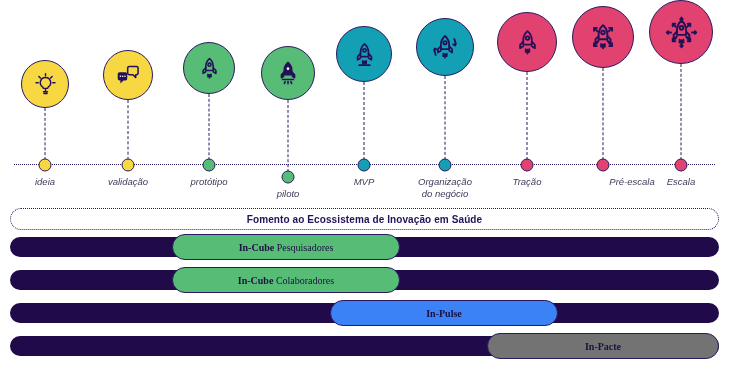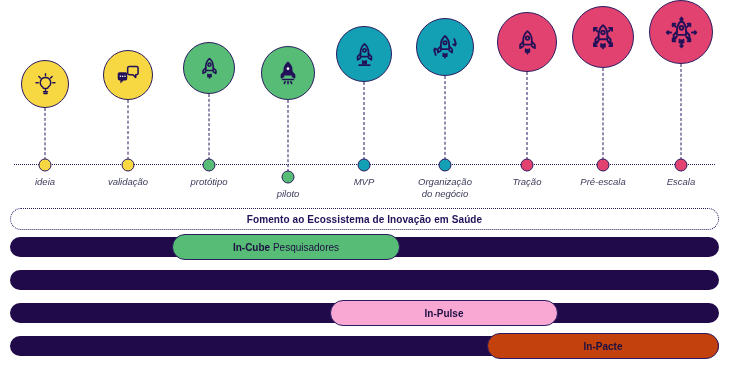--- a/index.html
+++ b/index.html
@@ -119,20 +119,21 @@
   .track-pill {
     position: absolute;
     box-sizing: border-box;
     height: 26px;
     top: -3px;
     border-radius: 13px;
     border: 1.2px solid #2b1a60;
     display: flex;
     align-items: center;
     justify-content: center;
+    font-family: Liberation Serif, serif;
   }
   .pill-text {
     font-size: 10px;
     color: #1b1040;
     white-space: nowrap;
   }
   .pill-text b {
     font-weight: bold;
   }
   .pill-text .pill-sub {
@@ -255,21 +256,21 @@
           <path d="M15.3 11.3l2.4 2.5 0 2.6-2.4-1.5" fill="none" stroke="#221158" stroke-width="1.4" stroke-linecap="round" stroke-linejoin="round"></path>
           <path d="M10.6 17.2l0 2.1M12 17.6l0 2.9M13.4 17.2l0 2.1" fill="none" stroke="#221158" stroke-width="1.4" stroke-linecap="round" stroke-linejoin="round"></path>
           <path d="M5.2 5.2l2.6 2.6M5.2 5.2l0 2.2M5.2 5.2l2.2 0" fill="none" stroke="#221158" stroke-width="1.4" stroke-linecap="round" stroke-linejoin="round"></path>
           <path d="M18.8 5.2l-2.6 2.6M18.8 5.2l0 2.2M18.8 5.2l-2.2 0" fill="none" stroke="#221158" stroke-width="1.4" stroke-linecap="round" stroke-linejoin="round"></path>
           <path d="M5.2 18.8l2.6-2.6M5.2 18.8l0-2.2M5.2 18.8l2.2 0" fill="none" stroke="#221158" stroke-width="1.4" stroke-linecap="round" stroke-linejoin="round"></path>
           <path d="M18.8 18.8l-2.6-2.6M18.8 18.8l0-2.2M18.8 18.8l-2.2 0" fill="none" stroke="#221158" stroke-width="1.4" stroke-linecap="round" stroke-linejoin="round"></path>
         </svg>
       </div>
       <div class="stage-stem" style="left: 603px; top: 68px; height: 97px;"></div>
       <div class="stage-dot" style="left: 603px; background: rgb(226, 66, 111);"></div>
-      <div class="stage-label" style="left: 603px; white-space: pre;">Pré-escala</div>
+      <div class="stage-label" style="left: 632px; white-space: pre;">Pré-escala</div>
     </div>
     <div class="stage-group" style="left: 0px; width: 727px;">
       <div class="stage-bubble" style="left: 681px; top: 0px; width: 64px; height: 64px; background: rgb(226, 66, 111);">
         <svg width="33" height="33" viewBox="0 0 24 24">
           <path d="M12 3.2c2.2 1.9 3.3 4.4 3.3 7.1l0 3.4-6.6 0 0-3.4C8.7 7.6 9.8 5.1 12 3.2z" fill="none" stroke="#221158" stroke-width="1.4" stroke-linecap="round" stroke-linejoin="round"></path>
           <circle cx="12" cy="8.6" r="1.35" fill="none" stroke="#221158" stroke-width="1.4" stroke-linecap="round" stroke-linejoin="round"></circle>
           <path d="M8.7 11.3 6.3 13.8l0 2.6 2.4-1.5" fill="none" stroke="#221158" stroke-width="1.4" stroke-linecap="round" stroke-linejoin="round"></path>
           <path d="M15.3 11.3l2.4 2.5 0 2.6-2.4-1.5" fill="none" stroke="#221158" stroke-width="1.4" stroke-linecap="round" stroke-linejoin="round"></path>
           <path d="M10.6 17.2l0 2.1M12 17.6l0 2.9M13.4 17.2l0 2.1" fill="none" stroke="#221158" stroke-width="1.4" stroke-linecap="round" stroke-linejoin="round"></path>
           <path d="M12 4.4l0-3.1M12 1.3l-.9 1M12 1.3l.9 1" fill="none" stroke="#221158" stroke-width="1.4" stroke-linecap="round" stroke-linejoin="round"></path>
@@ -294,26 +295,29 @@
 
 <div id="tracks-layer">
     <div class="track" style="top: 237px;">
       <div class="track-rail" style="background: rgb(32, 10, 74);"></div>
       <div class="track-pill" style="left: 162px; width: 228px; background: rgb(87, 189, 118);">
         <span class="pill-text"><b>In-Cube</b><span class="pill-sub"> Pesquisadores</span></span>
       </div>
     </div>
     <div class="track" style="top: 270px;">
       <div class="track-rail" style="background: rgb(32, 10, 74);"></div>
+      <div class="track-pill" style="left: 162px; width: 228px; background: rgb(87, 189, 118);">
+        <span class="pill-text"><b>In-Cube</b><span class="pill-sub"> Colaboradores</span></span>
+      </div>
     </div>
     <div class="track" style="top: 303px;">
       <div class="track-rail" style="background: rgb(32, 10, 74);"></div>
-      <div class="track-pill" style="left: 320px; width: 228px; background: #f9a8d4;">
+      <div class="track-pill" style="left: 320px; width: 228px; background: #3b82f6;">
         <span class="pill-text"><b>In-Pulse</b><span class="pill-sub"></span></span>
       </div>
     </div>
     <div class="track" style="top: 336px;">
       <div class="track-rail" style="background: rgb(32, 10, 74);"></div>
-      <div class="track-pill" style="left: 477px; width: 232px; background: #c2410c;">
+      <div class="track-pill" style="left: 477px; width: 232px; background: #737373;">
         <span class="pill-text"><b>In-Pacte</b><span class="pill-sub"></span></span>
       </div>
     </div>
   </div>
 
 </body></html>

